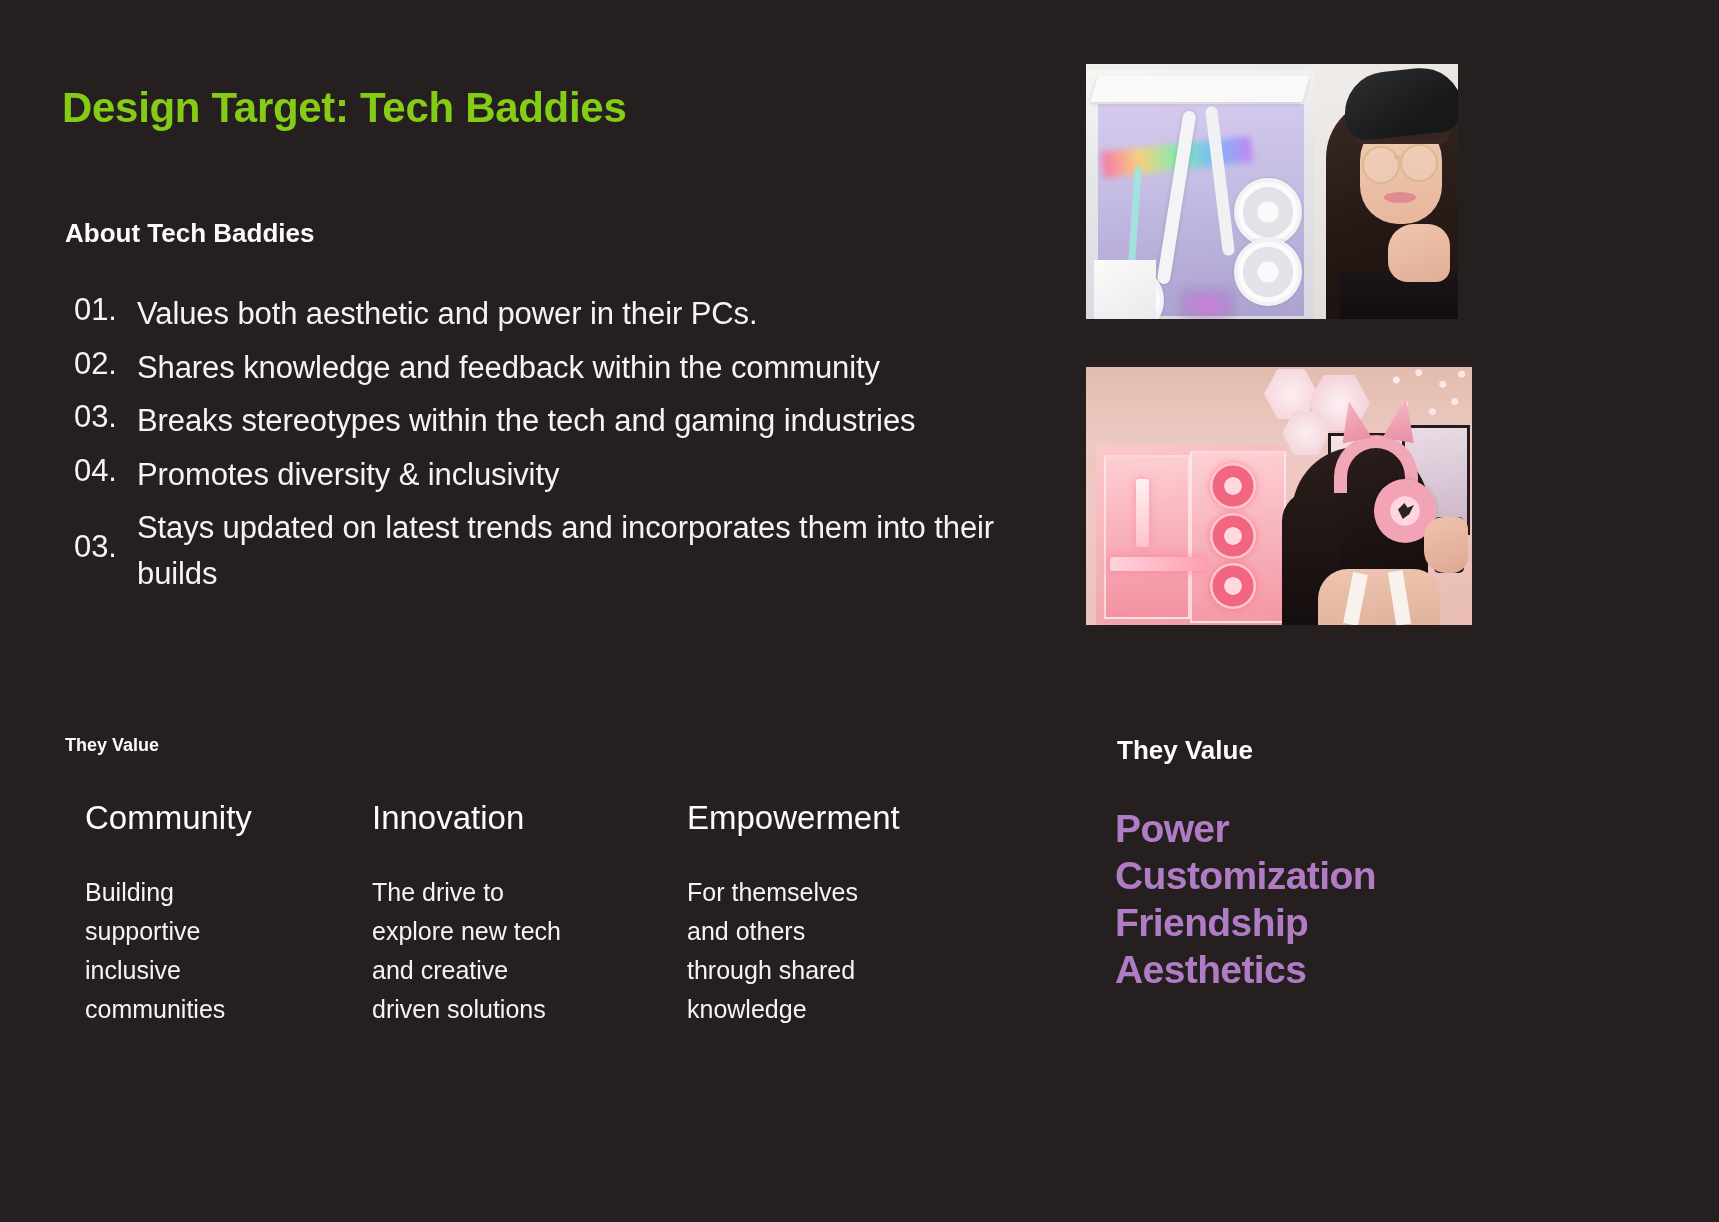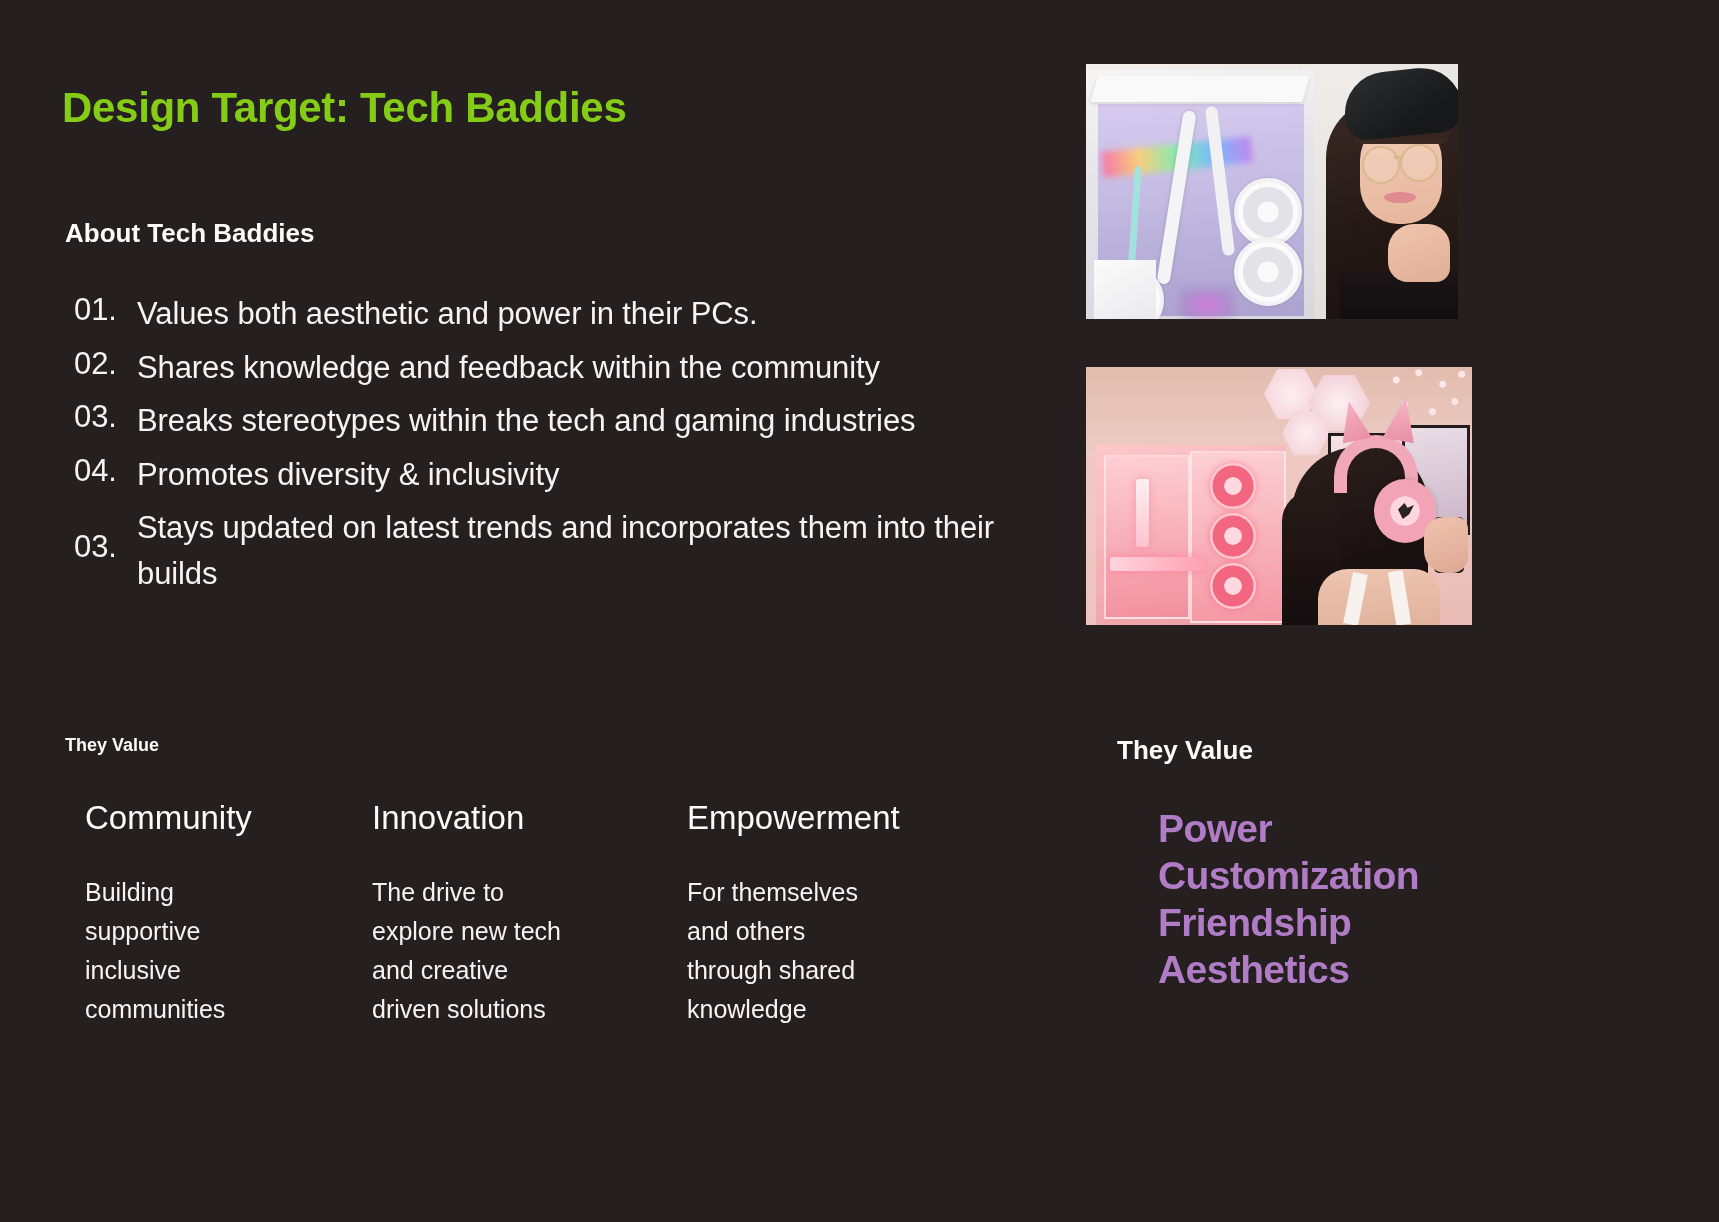--- a/index.html
+++ b/index.html
@@ -63,21 +63,21 @@
     font-size:25px;font-weight:400;line-height:39px;
     color:#f6f3f2;white-space:pre-line;
   }
 
   
   .love-heading{
     position:absolute;left:1117px;top:735px;
     font-size:26px;font-weight:700;color:#fdfbfa;
   }
   .love-words{
-    position:absolute;left:1158px;top:805px;width:420px;
+    position:absolute;left:1115px;top:805px;width:420px;
   }
   .love-word{
     font-size:39px;font-weight:700;line-height:47px;
     letter-spacing:-0.6px;
     color:#b07cc6;
   }
 
   
   .photo{position:absolute;overflow:hidden;}
   .photo-1{left:1086px;top:64px;width:372px;height:255px;}

